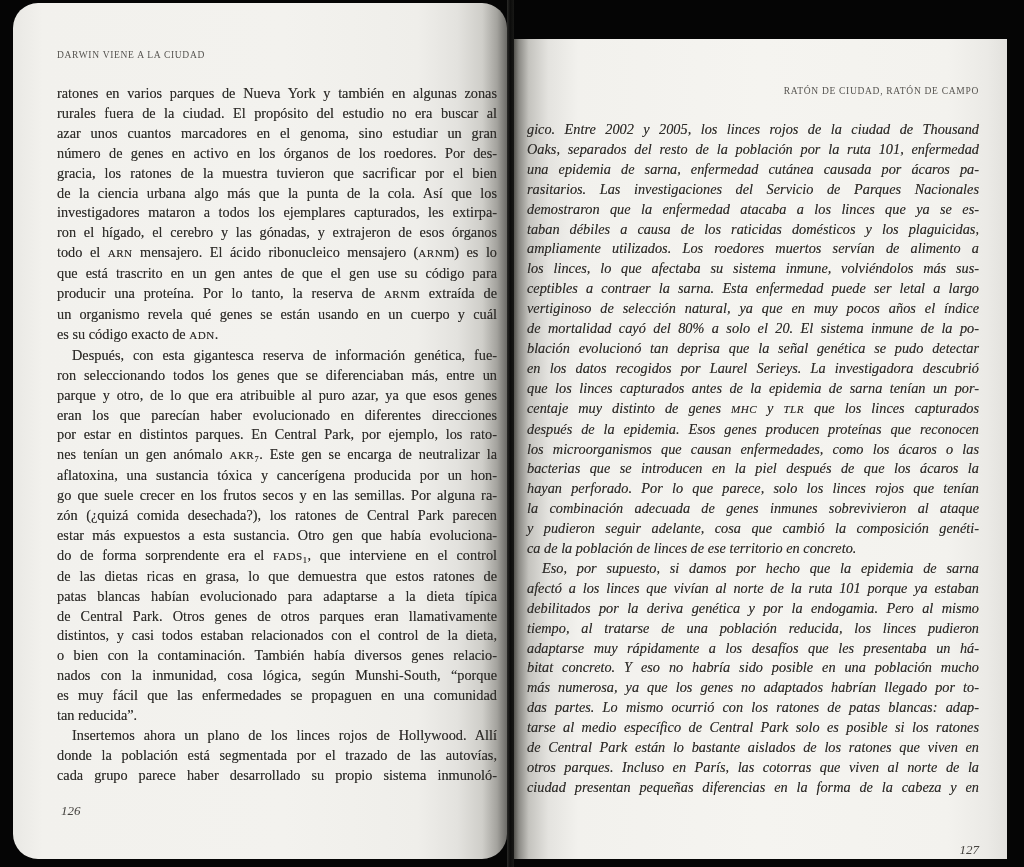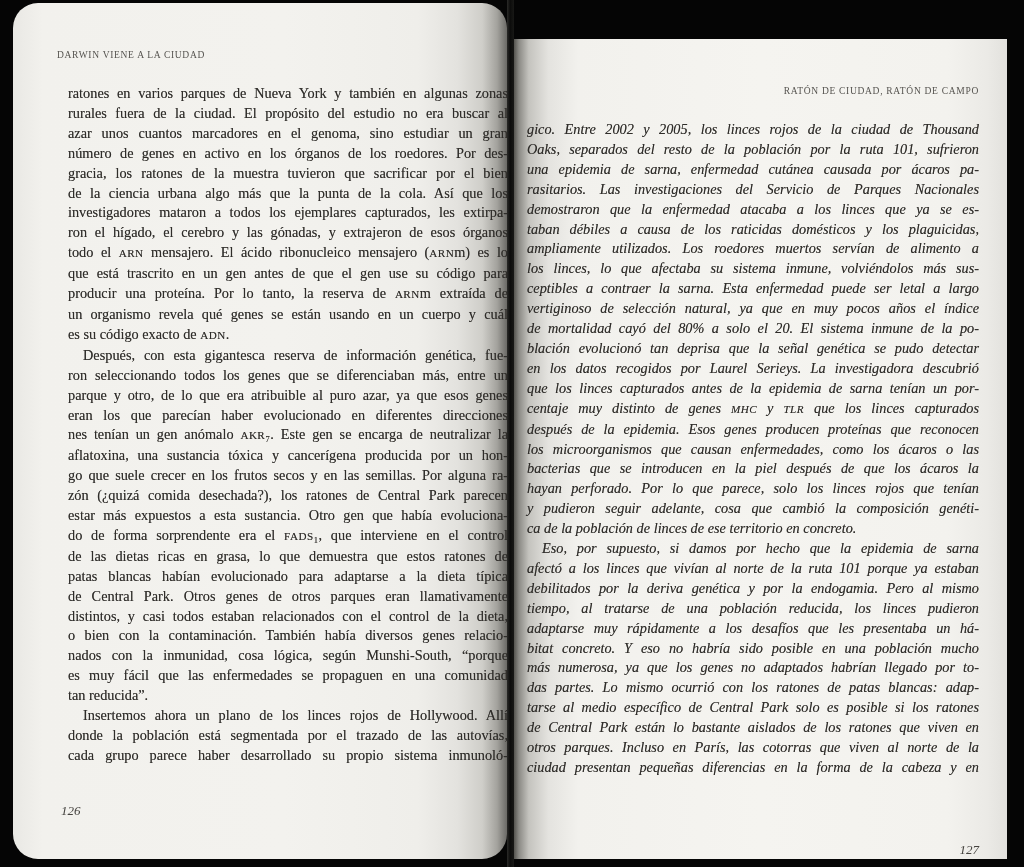--- a/index.html
+++ b/index.html
@@ -58,21 +58,21 @@
   .running-header.hdr-left { left: 44px; }
   .running-header.hdr-right { right: 28px; }
   .text-block {
     position: absolute;
     top: 81px;
     color: #2f2d2a;
     font-size: 14.3px;
     line-height: 19.9px;
     text-shadow: 0 0 0.5px rgba(47,45,42,0.55);
   }
-  .text-block.tb-left { left: 44px; width: 440px; margin-left: 11px; }
+  .text-block.tb-left { left: 44px; width: 440px; }
   .text-block.tb-right { left: 13px; width: 452px; font-style: italic; }
   .line {
     text-align: justify;
     text-align-last: justify;
     white-space: normal;
   }
   .line.short { text-align-last: left; }
   .line.indent { text-indent: 15px; }
   .sc {
     font-size: 0.78em;
@@ -106,20 +106,21 @@
         <div class="line">ron el hígado, el cerebro y las gónadas, y extrajeron de esos órganos</div>
         <div class="line">todo el <span class="sc">ARN</span> mensajero. El ácido ribonucleico mensajero (<span class="sc">ARN</span>m) es lo</div>
         <div class="line">que está trascrito en un gen antes de que el gen use su código para</div>
         <div class="line">producir una proteína. Por lo tanto, la reserva de <span class="sc">ARN</span>m extraída de</div>
         <div class="line">un organismo revela qué genes se están usando en un cuerpo y cuál</div>
         <div class="line short">es su código exacto de <span class="sc">ADN</span>.</div>
         <div class="line indent">Después, con esta gigantesca reserva de información genética, fue-</div>
         <div class="line">ron seleccionando todos los genes que se diferenciaban más, entre un</div>
         <div class="line">parque y otro, de lo que era atribuible al puro azar, ya que esos genes</div>
         <div class="line">eran los que parecían haber evolucionado en diferentes direcciones</div>
+        <div class="line">por estar en distintos parques. En Central Park, por ejemplo, los rato-</div>
         <div class="line">nes tenían un gen anómalo <span class="sc">AKR</span>₇. Este gen se encarga de neutralizar la</div>
         <div class="line">aflatoxina, una sustancia tóxica y cancerígena producida por un hon-</div>
         <div class="line">go que suele crecer en los frutos secos y en las semillas. Por alguna ra-</div>
         <div class="line">zón (¿quizá comida desechada?), los ratones de Central Park parecen</div>
         <div class="line">estar más expuestos a esta sustancia. Otro gen que había evoluciona-</div>
         <div class="line">do de forma sorprendente era el <span class="sc">FADS</span>₁, que interviene en el control</div>
         <div class="line">de las dietas ricas en grasa, lo que demuestra que estos ratones de</div>
         <div class="line">patas blancas habían evolucionado para adaptarse a la dieta típica</div>
         <div class="line">de Central Park. Otros genes de otros parques eran llamativamente</div>
         <div class="line">distintos, y casi todos estaban relacionados con el control de la dieta,</div>
@@ -133,38 +134,39 @@
       </div>
     <div class="page-number pn-left">126</div>
   </div>
 
   <div class="gutter"></div>
 
   <div class="page page-right">
     <div class="running-header hdr-right">RATÓN DE CIUDAD, RATÓN DE CAMPO</div>
     <div class="text-block tb-right">
         <div class="line">gico. Entre 2002 y 2005, los linces rojos de la ciudad de Thousand</div>
-        <div class="line">Oaks, separados del resto de la población por la ruta 101, sufrieron</div>
+        <div class="line">Oaks, separados del resto de la población por la ruta 101, enfermedad</div>
         <div class="line">una epidemia de sarna, enfermedad cutánea causada por ácaros pa-</div>
         <div class="line">rasitarios. Las investigaciones del Servicio de Parques Nacionales</div>
         <div class="line">demostraron que la enfermedad atacaba a los linces que ya se es-</div>
         <div class="line">taban débiles a causa de los raticidas domésticos y los plaguicidas,</div>
         <div class="line">ampliamente utilizados. Los roedores muertos servían de alimento a</div>
         <div class="line">los linces, lo que afectaba su sistema inmune, volviéndolos más sus-</div>
         <div class="line">ceptibles a contraer la sarna. Esta enfermedad puede ser letal a largo</div>
         <div class="line">vertiginoso de selección natural, ya que en muy pocos años el índice</div>
         <div class="line">de mortalidad cayó del 80% a solo el 20. El sistema inmune de la po-</div>
         <div class="line">blación evolucionó tan deprisa que la señal genética se pudo detectar</div>
         <div class="line">en los datos recogidos por Laurel Serieys. La investigadora descubrió</div>
         <div class="line">que los linces capturados antes de la epidemia de sarna tenían un por-</div>
         <div class="line">centaje muy distinto de genes <span class="sc">MHC</span> y <span class="sc">TLR</span> que los linces capturados</div>
         <div class="line">después de la epidemia. Esos genes producen proteínas que reconocen</div>
         <div class="line">los microorganismos que causan enfermedades, como los ácaros o las</div>
         <div class="line">bacterias que se introducen en la piel después de que los ácaros la</div>
         <div class="line">hayan perforado. Por lo que parece, solo los linces rojos que tenían</div>
+        <div class="line">la combinación adecuada de genes inmunes sobrevivieron al ataque</div>
         <div class="line">y pudieron seguir adelante, cosa que cambió la composición genéti-</div>
         <div class="line short">ca de la población de linces de ese territorio en concreto.</div>
         <div class="line indent">Eso, por supuesto, si damos por hecho que la epidemia de sarna</div>
         <div class="line">afectó a los linces que vivían al norte de la ruta 101 porque ya estaban</div>
         <div class="line">debilitados por la deriva genética y por la endogamia. Pero al mismo</div>
         <div class="line">tiempo, al tratarse de una población reducida, los linces pudieron</div>
         <div class="line">adaptarse muy rápidamente a los desafíos que les presentaba un há-</div>
         <div class="line">bitat concreto. Y eso no habría sido posible en una población mucho</div>
         <div class="line">más numerosa, ya que los genes no adaptados habrían llegado por to-</div>
         <div class="line">das partes. Lo mismo ocurrió con los ratones de patas blancas: adap-</div>

